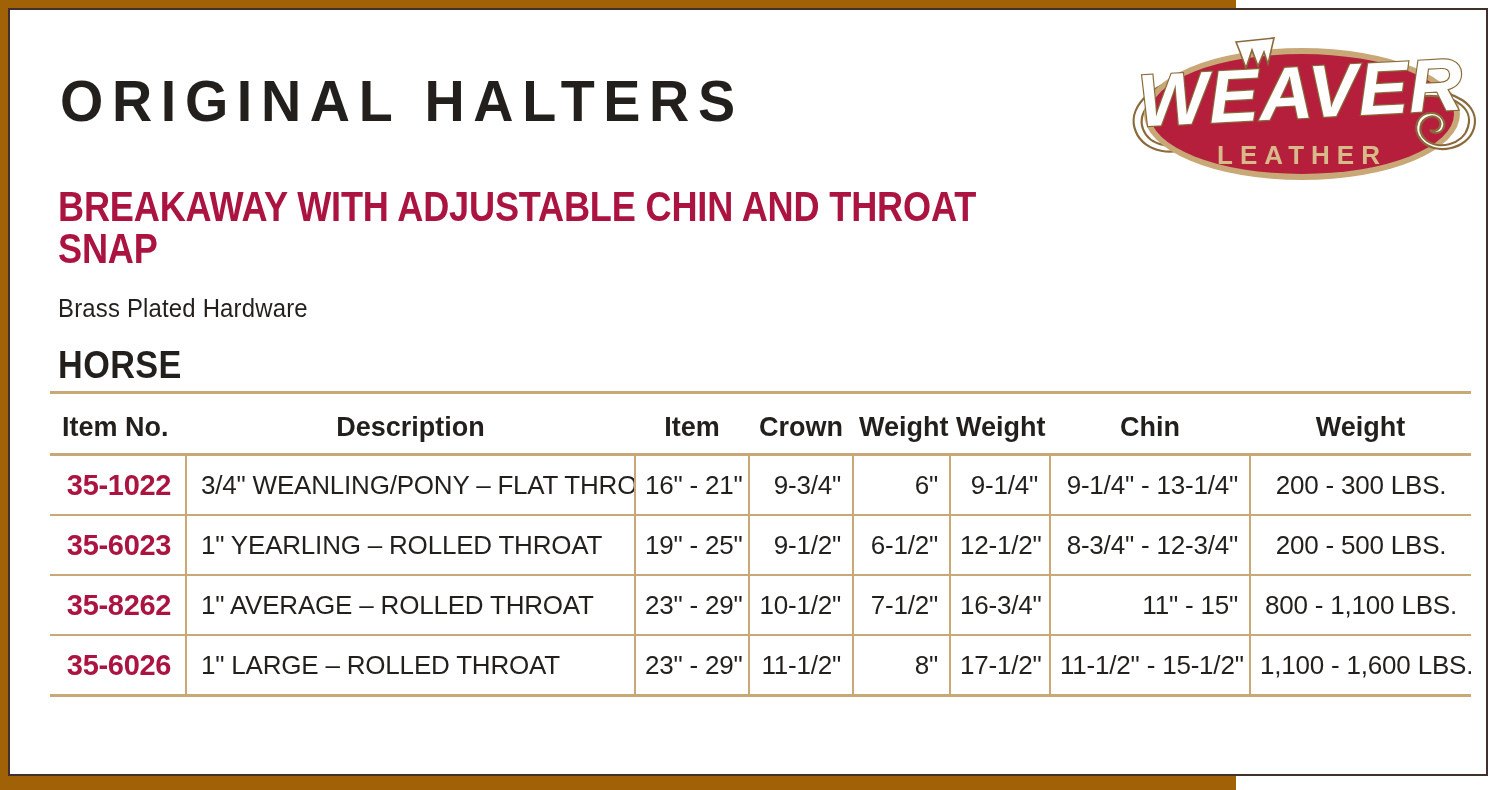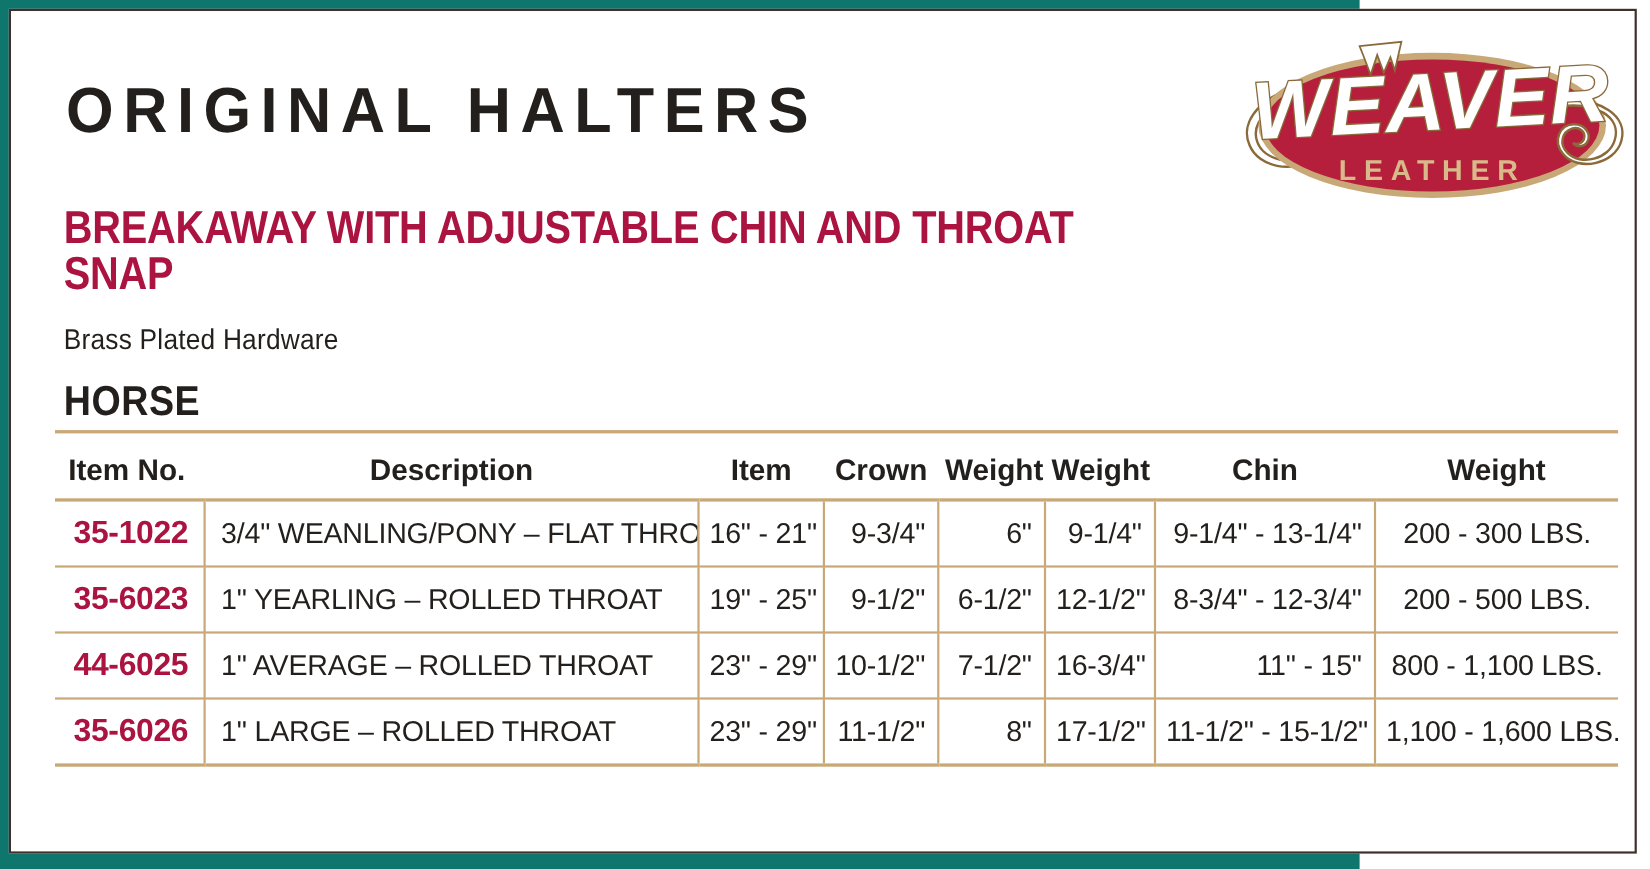--- a/index.html
+++ b/index.html
@@ -12,21 +12,21 @@
     height: 790px;
     font-family: "Liberation Sans", sans-serif;
     overflow: hidden;
   }
 
   
   #page {
     position: relative;
     width: 1236px;
     height: 790px;
-    background: #0f766e;
+    background: #a16207;
   }
   #frame {
     position: absolute;
     left: 8px;
     top: 8px;
     width: 1480px;
     height: 768px;
     border: 2px solid #40302c;
     box-sizing: border-box;
     background: #ffffff;
@@ -258,21 +258,21 @@
           <td class="cell-item">35-6023</td>
           <td class="cell-desc">1" YEARLING – ROLLED THROAT</td>
           <td class="cell-num">19" - 25"</td>
           <td class="cell-num">9-1/2"</td>
           <td class="cell-num">6-1/2"</td>
           <td class="cell-num">12-1/2"</td>
           <td class="cell-num">8-3/4" - 12-3/4"</td>
           <td class="cell-weight">200 - 500 LBS.</td>
         </tr>
         <tr>
-          <td class="cell-item">44-6025</td>
+          <td class="cell-item">35-8262</td>
           <td class="cell-desc">1" AVERAGE – ROLLED THROAT</td>
           <td class="cell-num">23" - 29"</td>
           <td class="cell-num">10-1/2"</td>
           <td class="cell-num">7-1/2"</td>
           <td class="cell-num">16-3/4"</td>
           <td class="cell-num">11" - 15"</td>
           <td class="cell-weight">800 - 1,100 LBS.</td>
         </tr>
         <tr>
           <td class="cell-item">35-6026</td>

